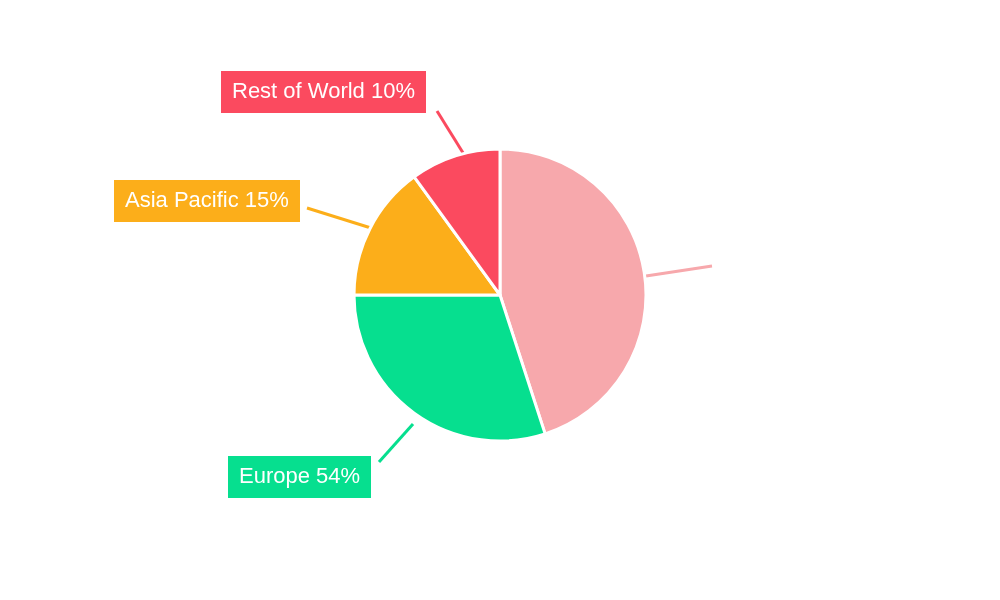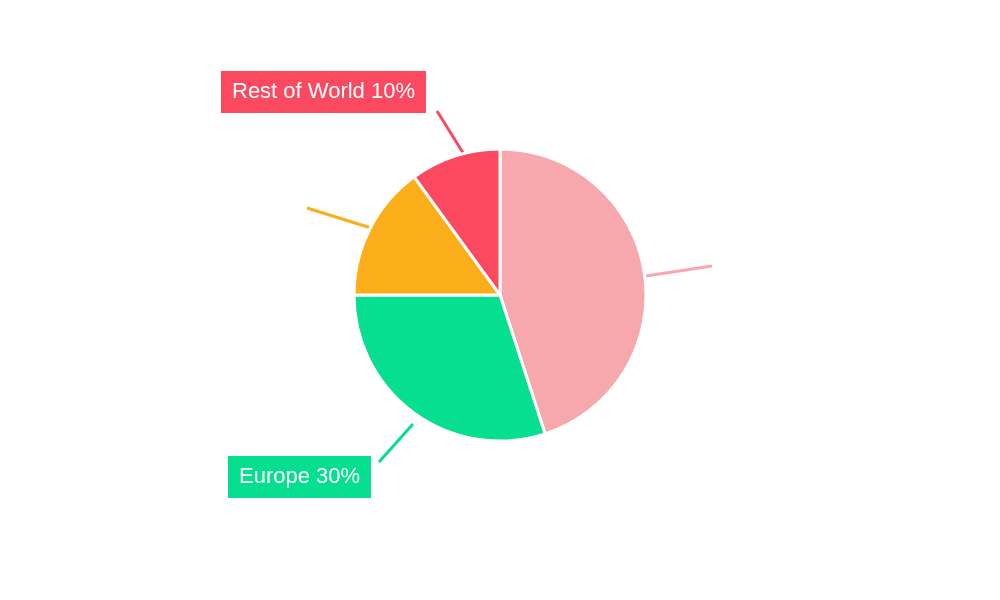--- a/index.html
+++ b/index.html
@@ -60,21 +60,24 @@
     <g id="slices-group">
         <path d="M 500 295 L 500.00 149.00 A 146 146 0 0 1 545.12 433.85 Z" fill="#f7a8ac" class="slice-path"></path>
         <path d="M 500 295 L 545.12 433.85 A 146 146 0 0 1 354.00 295.00 Z" fill="#06df8f" class="slice-path"></path>
         <path d="M 500 295 L 354.00 295.00 A 146 146 0 0 1 414.18 176.88 Z" fill="#fcae1a" class="slice-path"></path>
         <path d="M 500 295 L 414.18 176.88 A 146 146 0 0 1 500.00 149.00 Z" fill="#fb4a5f" class="slice-path"></path>
       </g>
   </svg>
 
 
   <div class="pie-label" style="left:228px; top:456px; background:#06df8f;">
-    <span>Europe 30%</span>
+    <span>Europe 54%</span>
   </div>
 
+  <div class="pie-label" style="left:114px; top:180px; background:#fcae1a;">
+    <span>Asia Pacific 15%</span>
+  </div>
 
   <div class="pie-label" style="left:221px; top:71px; background:#fb4a5f;">
     <span>Rest of World 10%</span>
   </div>
 
 </div>
 
 </body></html>

